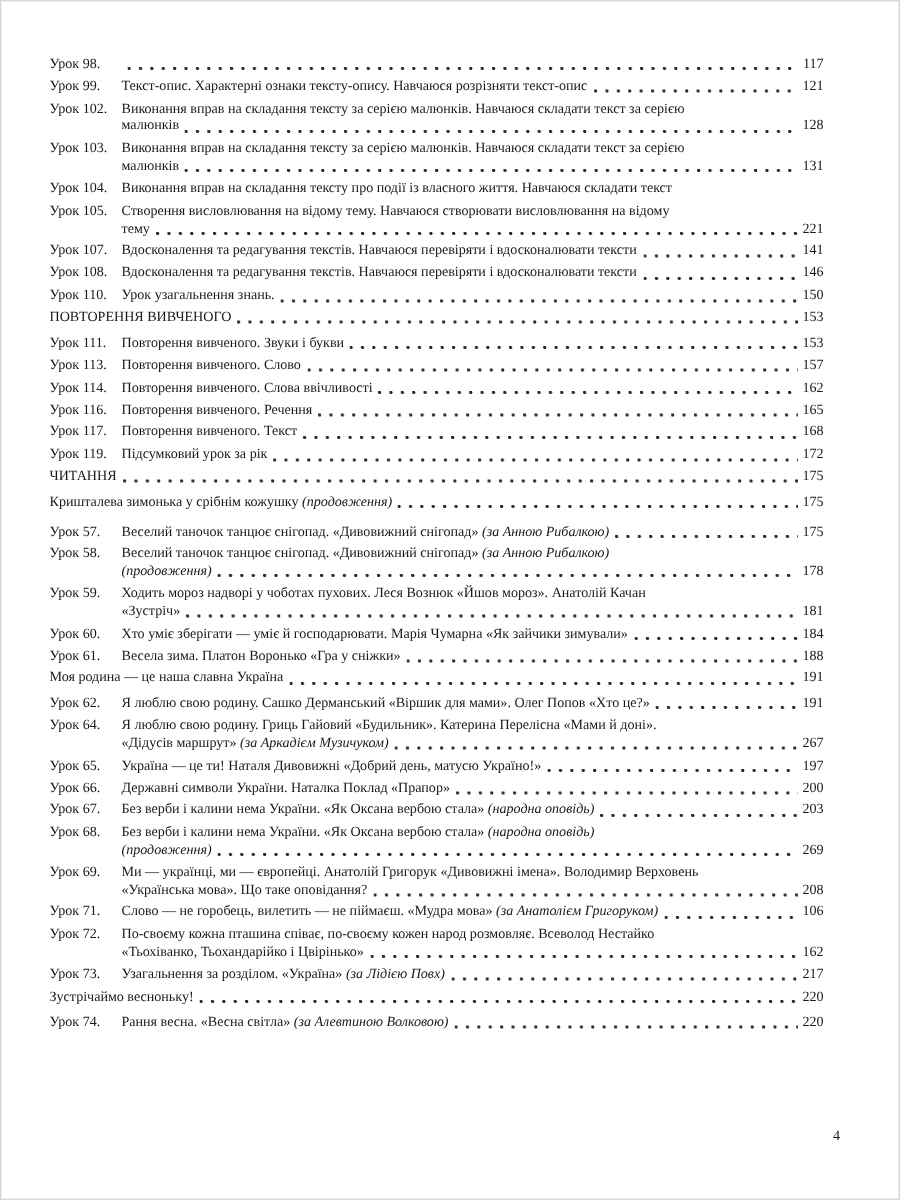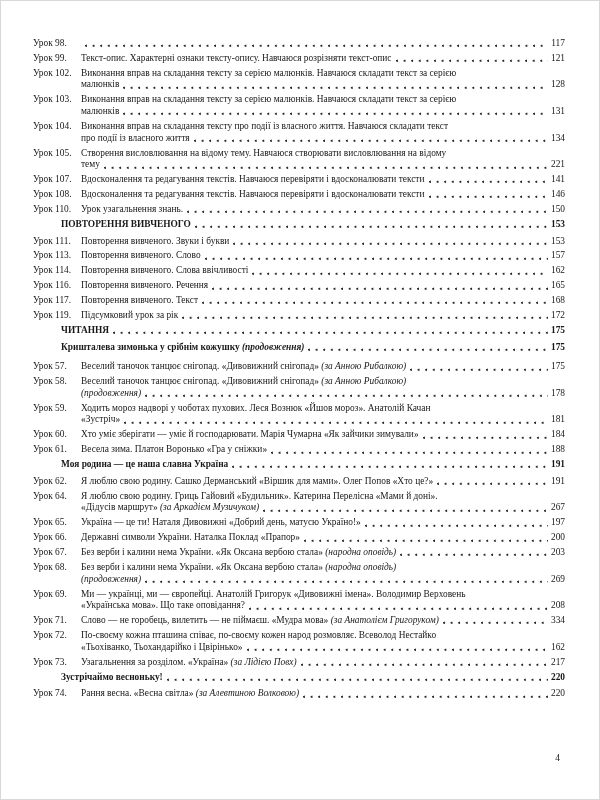--- a/index.html
+++ b/index.html
@@ -7,21 +7,21 @@
   body {
     width: 600px; height: 800px;
     background: #f2f2f2;
     font-family: "Liberation Serif", "DejaVu Serif", serif;
   }
   .page {
     position: relative;
     width: 600px; height: 800px;
     background: #ffffff;
     border: 1px solid #d8d8d8;
-    padding: 37px 34px 0 32px;
+    padding: 37px 50px 0 32px;
     color: #181818;
     overflow: hidden;
   }
   .toc { width: 100%; }
   .toc-entry {
     display: flex;
     font-size: 9.4px;
     line-height: 11.7px;
     margin-bottom: 3.2px;
   }
@@ -32,21 +32,21 @@
   .toc-line.last .toc-text { flex: 0 1 auto; }
   .dots {
     flex: 1 0 10px;
     margin: 0 3px 0 4px;
     background-image: radial-gradient(circle at 1.1px 1.6px, #2b2b2b 0.95px, rgba(0,0,0,0) 1.25px);
     background-size: 7.6px 4px;
     background-repeat: repeat-x;
     background-position: 0 6.3px;
   }
   .toc-page { flex: 0 0 auto; white-space: nowrap; }
-  .toc-entry.section { font-weight: 700; margin-top: 2px; margin-bottom: 5px; margin-left: 28px; }
+  .toc-entry.section { font-weight: 400; margin-top: 2px; margin-bottom: 5px; }
   em { font-style: italic; }
   .gap-sm { margin-top: 4px; }
   .gap-md { margin-top: 8px; }
   .gap-lg { margin-top: 17px; }
   .footer-page {
     position: absolute;
     right: 39px; bottom: 36px;
     font-size: 9.5px;
     color: #181818;
   }
@@ -94,25 +94,20 @@
             <span class="toc-text"><span>малюнків</span></span>
             <span class="dots"></span>
             <span class="toc-page">131</span>
           </div>
         </div>
       </div>
       <div class="toc-entry lesson">
         <span class="toc-label">Урок 104.</span>
         <div class="toc-body">
           <div class="toc-line"><span class="toc-text"><span>Виконання вправ на складання тексту про події із власного життя. Навчаюся складати текст</span></span></div>
-          <div class="toc-line last">
-            <span class="toc-text"><span>про події із власного життя</span></span>
-            <span class="dots"></span>
-            <span class="toc-page">134</span>
-          </div>
         </div>
       </div>
       <div class="toc-entry lesson">
         <span class="toc-label">Урок 105.</span>
         <div class="toc-body">
           <div class="toc-line"><span class="toc-text"><span>Створення висловлювання на відому тему. Навчаюся створювати висловлювання на відому</span></span></div>
           <div class="toc-line last">
             <span class="toc-text"><span>тему</span></span>
             <span class="dots"></span>
             <span class="toc-page">221</span>
@@ -369,21 +364,21 @@
             <span class="toc-page">208</span>
           </div>
         </div>
       </div>
       <div class="toc-entry lesson">
         <span class="toc-label">Урок 71.</span>
         <div class="toc-body">
           <div class="toc-line last">
             <span class="toc-text"><span>Слово — не горобець, вилетить — не піймаєш. «Мудра мова» </span><em>(за Анатолієм Григоруком)</em></span>
             <span class="dots"></span>
-            <span class="toc-page">334</span>
+            <span class="toc-page">106</span>
           </div>
         </div>
       </div>
       <div class="toc-entry lesson">
         <span class="toc-label">Урок 72.</span>
         <div class="toc-body">
           <div class="toc-line"><span class="toc-text"><span>По-своєму кожна пташина співає, по-своєму кожен народ розмовляє. Всеволод Нестайко</span></span></div>
           <div class="toc-line last">
             <span class="toc-text"><span>«Тьохіванко, Тьохандарійко і Цвірінько»</span></span>
             <span class="dots"></span>

